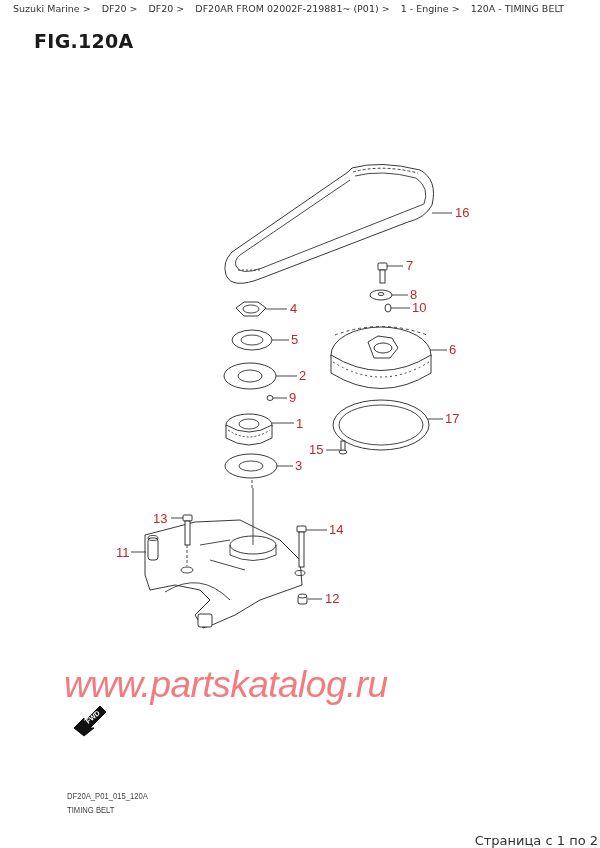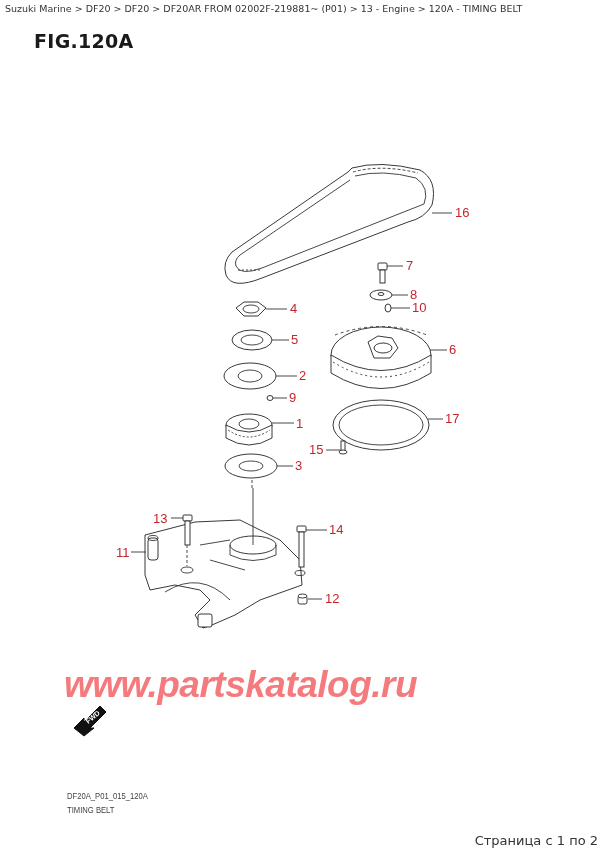--- a/index.html
+++ b/index.html
@@ -1,34 +1,34 @@
 <!DOCTYPE html>
 <html><head>
   <meta charset="utf-8">
   <style>
     html, body { margin: 0; padding: 0; background: #ffffff; }
     body { width: 600px; height: 848px; position: relative; overflow: hidden; font-family: "DejaVu Sans", sans-serif; }
     .breadcrumb { position: absolute; left: 5px; top: 3px; font-size: 9.5px; color: #333; white-space: nowrap; }
-    .breadcrumb span { cursor: pointer; }
+    .breadcrumb span { cursor: pointer; margin-left: 8px; }
     .breadcrumb .sep { cursor: default; margin: 0 3px; }
     .fig-title { position: absolute; left: 34px; top: 30px; font-family: "DejaVu Sans", sans-serif; font-weight: bold; font-size: 19px; color: #1a1a1a; letter-spacing: 0.3px; }
     svg.diagram { position: absolute; left: 0; top: 0; }
     .callout { font-family: "Liberation Sans", sans-serif; font-size: 13px; fill: #c0272d; }
     .line { stroke: #333; stroke-width: 0.9; fill: none; }
     .part { stroke: #222; stroke-width: 0.9; fill: #fff; }
-    .watermark { position: absolute; left: 64px; top: 664px; font-family: "Liberation Sans", sans-serif; font-weight: bold; font-style: italic; font-size: 37px; color: #f47a7d; letter-spacing: -0.5px; white-space: nowrap; }
+    .watermark { position: absolute; left: 64px; top: 664px; font-family: "Liberation Sans", sans-serif; font-weight: normal; font-style: italic; font-size: 37px; color: #f47a7d; letter-spacing: -0.5px; white-space: nowrap; }
     .footer-code { position: absolute; left: 67px; top: 791px; font-family: "Liberation Sans Narrow", "Liberation Sans", sans-serif; font-size: 9px; color: #444; transform: scaleX(0.85); transform-origin: left; }
     .footer-title { position: absolute; left: 67px; top: 805px; font-family: "Liberation Sans", sans-serif; font-size: 9px; color: #444; transform: scaleX(0.85); transform-origin: left; }
     .page-info { position: absolute; right: 2px; top: 833px; font-size: 13px; color: #333; }
   </style>
 </head>
 <body>
 
 <div class="breadcrumb">
-  <span>Suzuki Marine</span><span class="sep">&gt;</span><span>DF20</span><span class="sep">&gt;</span><span>DF20</span><span class="sep">&gt;</span><span>DF20AR FROM 02002F-219881~ (P01)</span><span class="sep">&gt;</span><span>13 - Engine</span><span class="sep">&gt;</span><span>120A - TIMING BELT</span>
+  <span>Suzuki Marine</span><span class="sep">&gt;</span><span>DF20</span><span class="sep">&gt;</span><span>DF20</span><span class="sep">&gt;</span><span>DF20AR FROM 02002F-219881~ (P01)</span><span class="sep">&gt;</span><span>1 - Engine</span><span class="sep">&gt;</span><span>120A - TIMING BELT</span>
 </div>
 
 <div class="fig-title">FIG.120A</div>
 
 <svg class="diagram" width="600" height="848" viewBox="0 0 600 848">
 
   <g>
     <path class="part" d="M352,168 Q380,160 420,170 Q438,180 432,205 Q425,218 408,222 L262,278 Q232,290 226,275 Q222,262 232,252 L348,172 Z"></path>
     <path class="line" d="M355,176 Q382,169 416,178 Q430,188 424,204 L262,268 Q240,276 236,266 Q234,260 240,255 L350,180"></path>
     <path class="line" stroke-dasharray="3,2" d="M353,172 Q381,164 418,173"></path>

